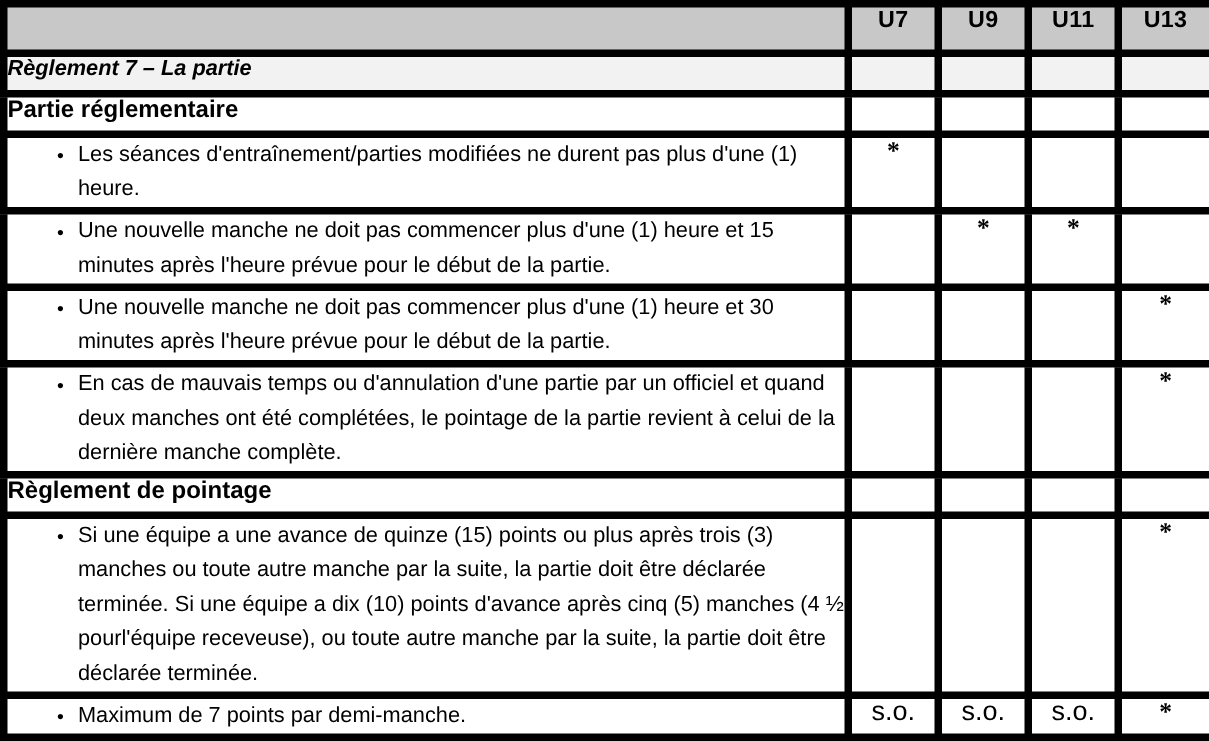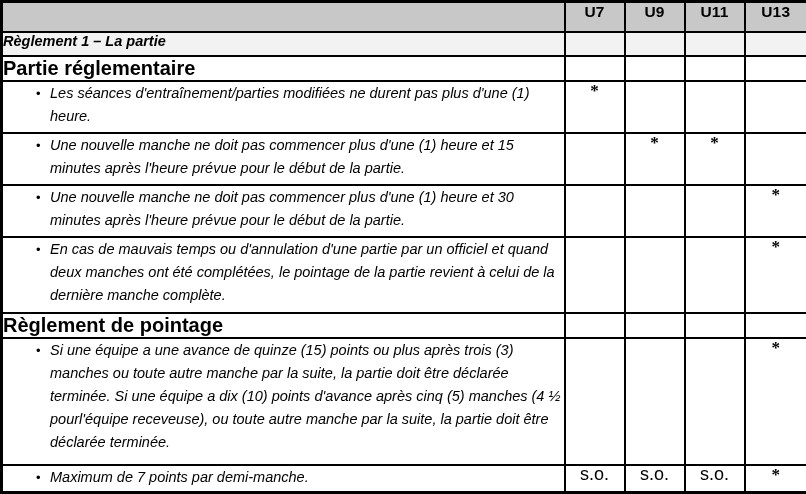--- a/index.html
+++ b/index.html
@@ -17,21 +17,21 @@
 
   #rules-table {
     border-collapse: collapse;
     table-layout: fixed;
     width: 806px;
     height: 494px;
     border: 3px solid #000000;
   }
 
   #rules-table td, #rules-table th {
-    border: 2px solid #000000;
+    border: 5px solid #000000;
     padding: 0;
     vertical-align: top;
     background: #ffffff;
   }
 
   
   col.c-text  { width: 563px; }
   col.c-mark  { width: 60px; }
   col.c-mark4 { width: 63px; }
 
@@ -60,21 +60,21 @@
     font-size: 14.5px;
     padding: 2px 0 2px 11px;
     vertical-align: middle;
     white-space: nowrap;
   }
 
   
   .section-cell {
     height: 22px;
     font-weight: bold;
-    font-size: 20px;
+    font-size: 16px;
     padding: 2px 0 2px 11px;
     vertical-align: middle;
     white-space: nowrap;
   }
   .section-row td {
     border-bottom: 2px solid #000000;
   }
 
   
   .body-cell {
@@ -89,21 +89,20 @@
   .bullet-dot {
     flex: 0 0 auto;
     width: 14px;
     margin-left: 33px;
     line-height: 23px;
     font-size: 13px;
   }
   .bullet-text {
     flex: 1 1 auto;
     text-align: left;
-    font-style: italic;
   }
 
   
   .mark-cell {
     text-align: center;
     vertical-align: top;
     font-size: 15px;
     padding-top: 4px;
     line-height: 17px;
   }
@@ -132,21 +131,21 @@
     <tr>
       <th class="hdr-cell hdr-blank"></th>
       <th class="hdr-cell">U7</th>
       <th class="hdr-cell">U9</th>
       <th class="hdr-cell">U11</th>
       <th class="hdr-cell">U13</th>
     </tr>
   </thead>
   <tbody id="table-body">
       <tr class="title-row">
-        <td class="title-cell">Règlement 1 – La partie</td>
+        <td class="title-cell">Règlement 7 – La partie</td>
         <td class="mark-cell"></td>
         <td class="mark-cell"></td>
         <td class="mark-cell"></td>
         <td class="mark-cell"></td>
       </tr>
       <tr class="section-row">
         <td class="section-cell">Partie réglementaire</td>
         <td class="mark-cell"></td>
         <td class="mark-cell"></td>
         <td class="mark-cell"></td>

